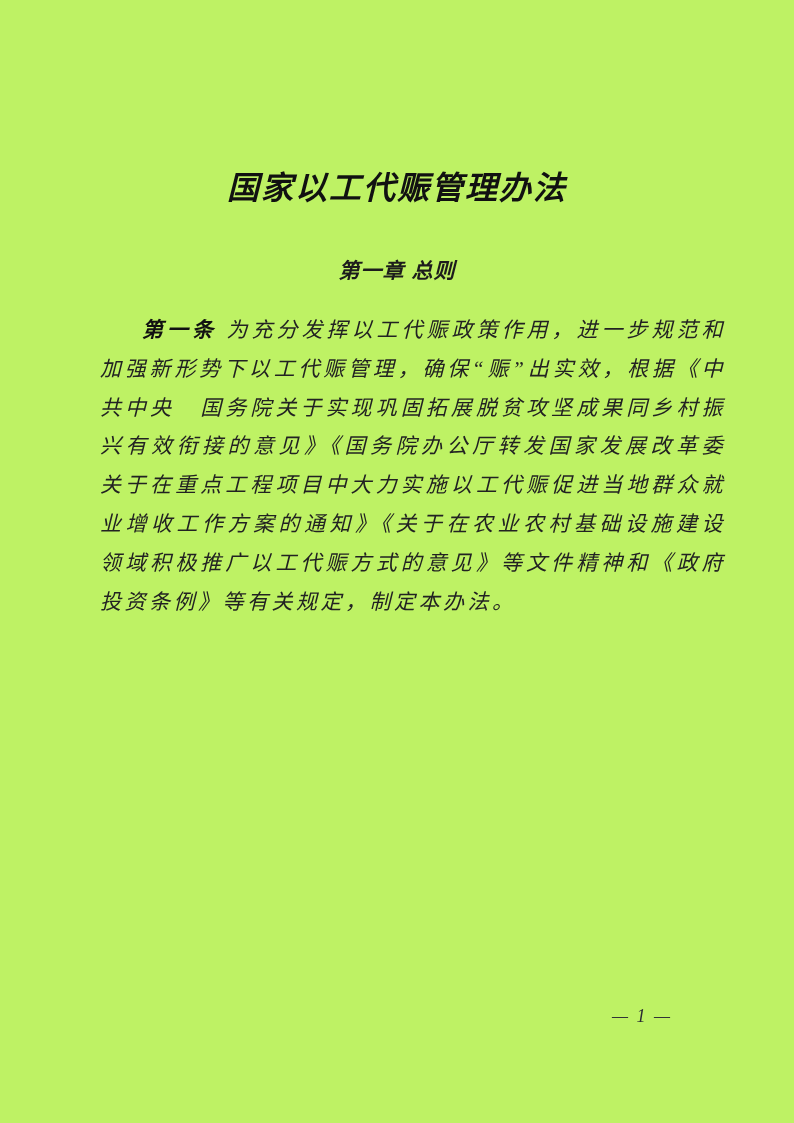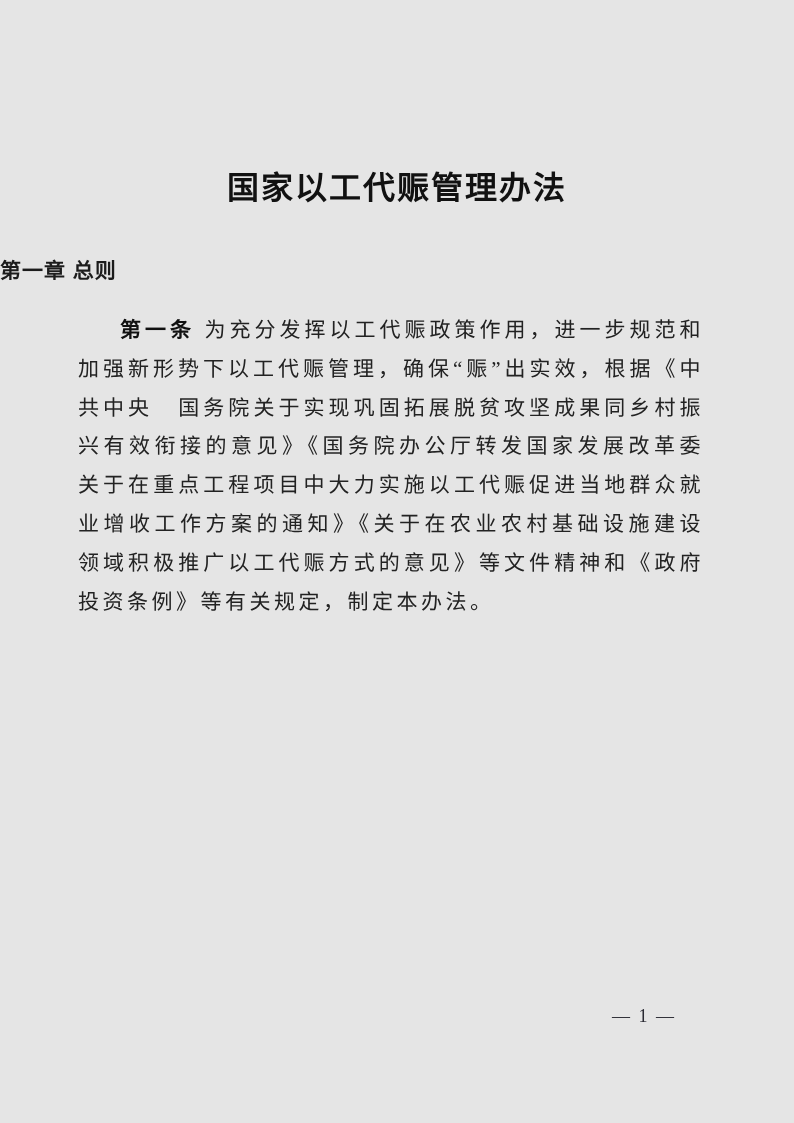--- a/index.html
+++ b/index.html
@@ -5,23 +5,24 @@
   * { margin: 0; padding: 0; box-sizing: border-box; }
 
   html, body {
     background: #ffffff;
   }
 
   .page {
     position: relative;
     width: 794px;
     height: 1123px;
-    background: #e5e5e5;
+    background: #bef264;
     overflow: hidden;
     color: #1c1c1c;
+    font-style: italic;
   }
 
   .doc-title {
     position: absolute;
     top: 169px;
     left: 0;
     width: 100%;
     text-align: center;
     font-family: "Liberation Serif", "DejaVu Serif", serif;
     font-size: 32px;
@@ -29,33 +30,33 @@
     letter-spacing: 2px;
     color: #111111;
     line-height: 1.2;
   }
 
   .chapter-heading {
     position: absolute;
     top: 258px;
     left: 0;
     width: 100%;
-    text-align: left;
+    text-align: center;
     font-family: "Liberation Sans", "DejaVu Sans", sans-serif;
     font-size: 21px;
     font-weight: bold;
     letter-spacing: 1px;
     color: #1c1c1c;
     line-height: 1.2;
   }
 
   .doc-body {
     position: absolute;
     top: 311px;
-    left: 78px;
+    left: 100px;
     width: 626px;
     font-family: "Liberation Serif", "DejaVu Serif", serif;
     font-size: 21px;
     line-height: 38.8px;
     letter-spacing: 3.5px;
     text-align: justify;
     color: #222222;
   }
 
   .doc-body p {

